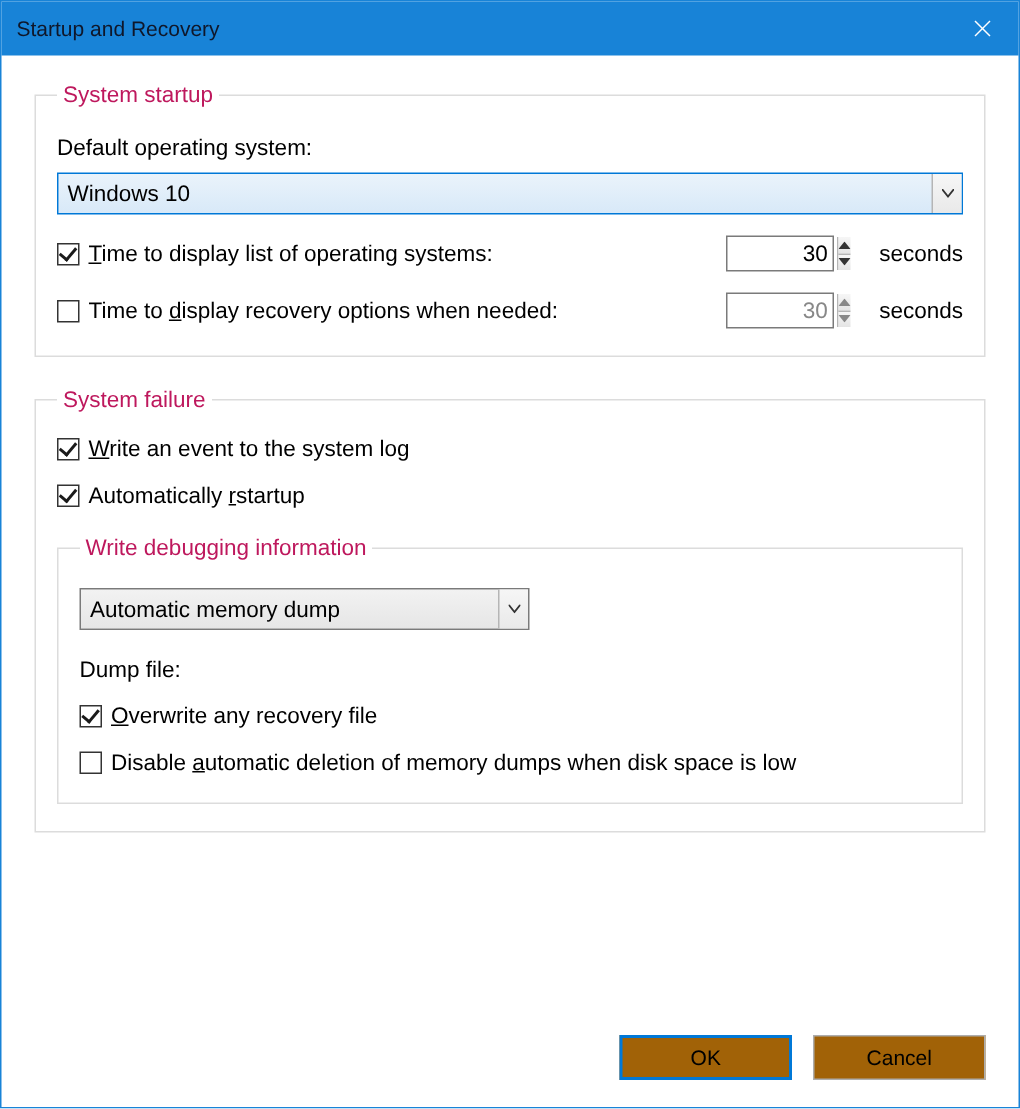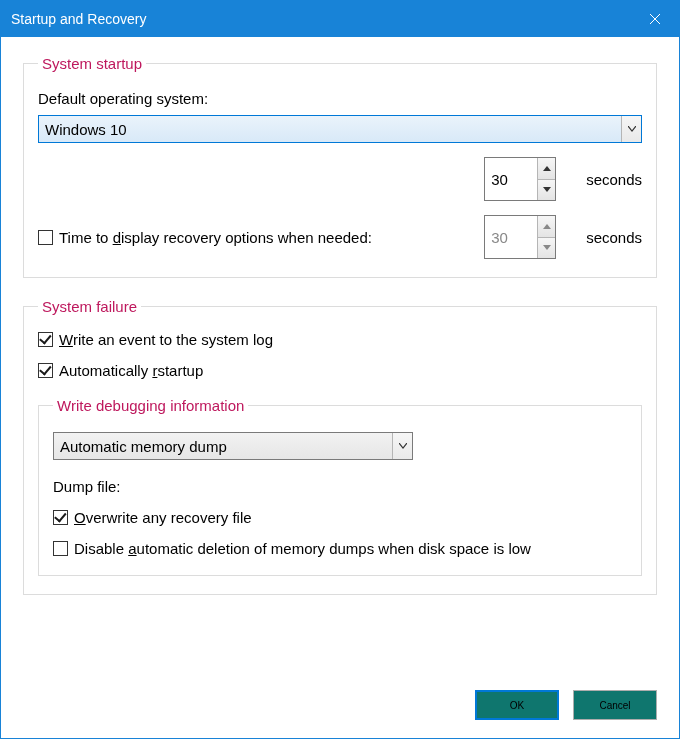--- a/index.html
+++ b/index.html
@@ -14,21 +14,21 @@
     width: 680px;
     height: 739px;
     border: 1px solid #1883d7;
     background: #fff;
     display: flex;
     flex-direction: column;
   }
   .titlebar {
     height: 36px;
     background: #1883d7;
-    color: #ffffff;
+    color: #0f172a;
     display: flex;
     align-items: center;
     padding: 0 0 0 10px;
     font-size: 14px;
   }
   .titlebar .spacer { flex: 1; }
   .titlebar .close {
     width: 48px;
     height: 36px;
     display: flex;
@@ -103,24 +103,25 @@
   .checkbox.checked::after {
     content: "";
     width: 9px; height: 5px;
     border-left: 2px solid #1a1a1a;
     border-bottom: 2px solid #1a1a1a;
     transform: rotate(-50deg) translate(1px,-1px);
   }
   .check-label { display: inline-flex; align-items: center; }
   .spinner {
     display: inline-flex;
-    height: 44px;
+    height: 24px;
     border: 1px solid #7a7a7a;
     width: 72px;
     background: #fff;
+    padding-left: 44px;
   }
   .spinner.disabled { color: #888; }
   .spinner .spin-val {
     flex: 1;
     padding: 2px 6px;
     font-size: 15px;
     display: flex;
     align-items: center;
   }
   .spinner .spin-btns {
@@ -141,33 +142,33 @@
   .text-input {
     width: 380px;
     height: 26px;
     border: 1px solid #7a7a7a;
     padding: 2px 6px;
     font-size: 15px;
     font-family: inherit;
     display: block;
     background: #fff;
   }
-  .combo.small { width: 360px; height: 28px; }
+  .combo.small { width: 300px; height: 28px; }
   .footer {
     display: flex;
     justify-content: flex-end;
     gap: 14px;
     padding: 0 22px 18px 0;
   }
   .btn {
-    width: 84px;
+    width: 115px;
     height: 30px;
     border: 1px solid #adadad;
-    background: #0f766e;
-    font-size: 10px;
+    background: #a16207;
+    font-size: 14px;
     font-family: inherit;
     cursor: default;
   }
   .btn.primary {
     border: 2px solid #0078d7;
   }
 </style>
 </head>
 <body>
 
@@ -192,20 +193,24 @@
       <div class="combo highlight">
         <span class="combo-text">Windows 10</span>
         <span class="combo-btn">
           <svg viewBox="0 0 8 6">
               <path d="M0 0 L4 5 L8 0" fill="none" stroke="#333" stroke-width="1.2"></path>
             </svg>
         </span>
       </div>
 
       <div class="row">
+        <span class="check-label">
+          <span class="checkbox checked"></span>
+          <span><span class="underline">T</span><span>ime to display list of operating systems:</span></span>
+        </span>
         <span style="flex:1"></span>
         <span class="spinner">
           <span class="spin-val">30</span>
           <span class="spin-btns">
             <div>
                 <svg width="8" height="5">
                   <path d="M0 5 L4 0 L8 5" fill="#333"></path>
                 </svg>
               </div>
             <div>

